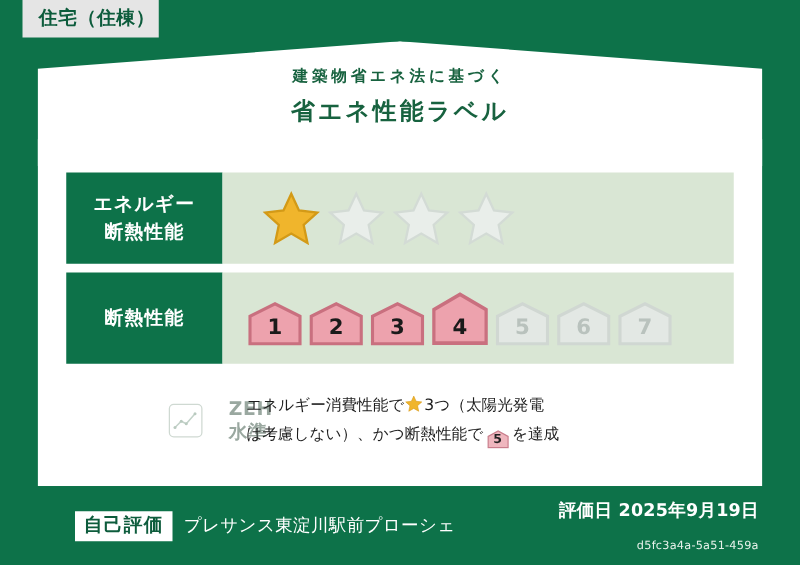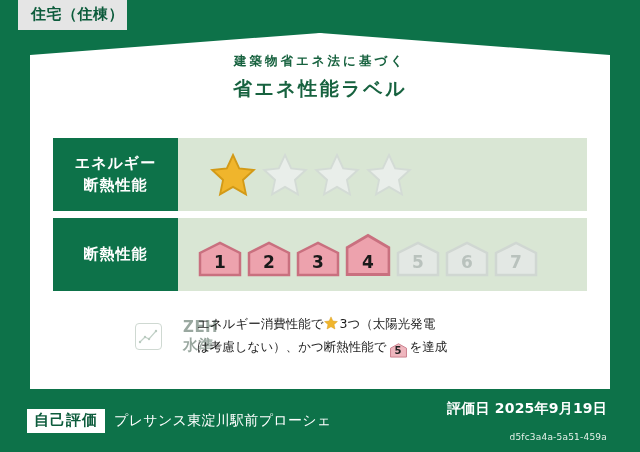--- a/index.html
+++ b/index.html
@@ -115,21 +115,21 @@
     position:relative;z-index:2;display:block;text-align:center;
     font-size:10px;line-height:16px;color:#222;font-weight:bold;
   }
 
   
   .footer{
     position:absolute;left:0;right:0;bottom:0;height:63px;z-index:9;
     display:flex;align-items:center;
   }
   .footer-left{
-    display:flex;align-items:center;padding-left:27px;
+    display:flex;align-items:center;margin-left:33px;padding-left:27px;
   }
   .self-badge{
     background:#ffffff;color:#0d5c3c;font-weight:bold;font-size:15px;
     padding:4px 7px 5px 7px;line-height:1;letter-spacing:1px;
   }
   .bldg-name{
     color:#ffffff;font-size:14px;margin-left:9px;letter-spacing:.3px;
   }
   .footer-right{
     margin-left:auto;margin-right:33px;text-align:right;color:#fff;

